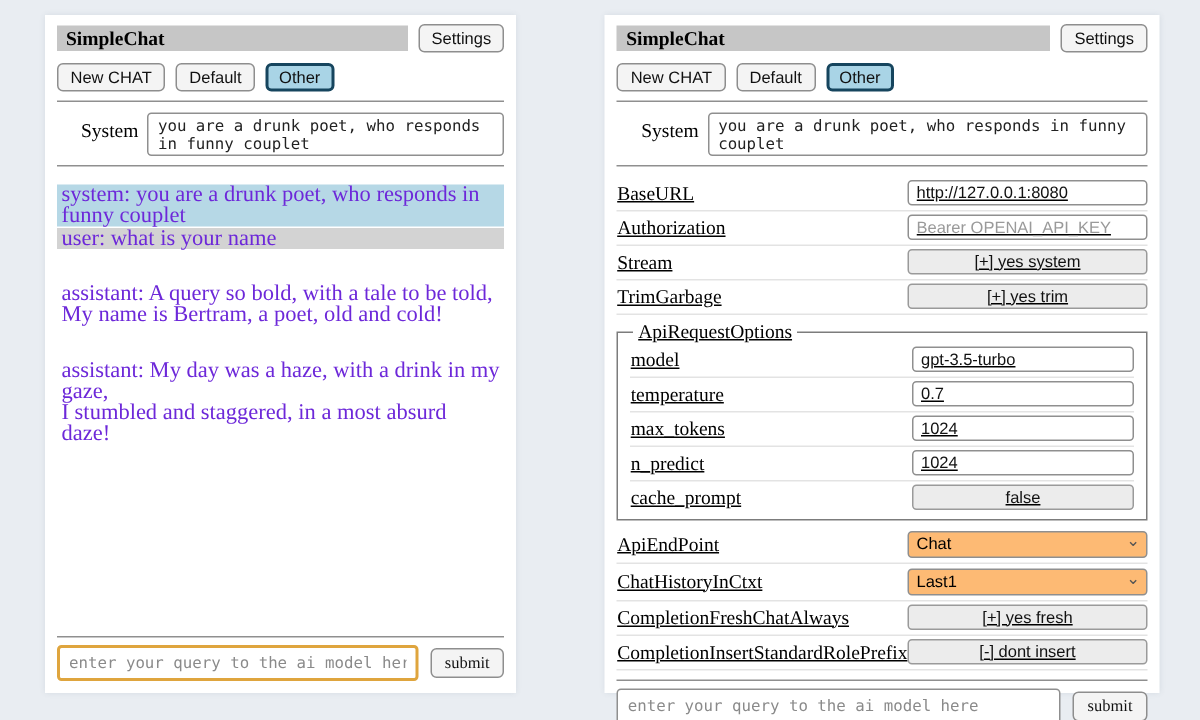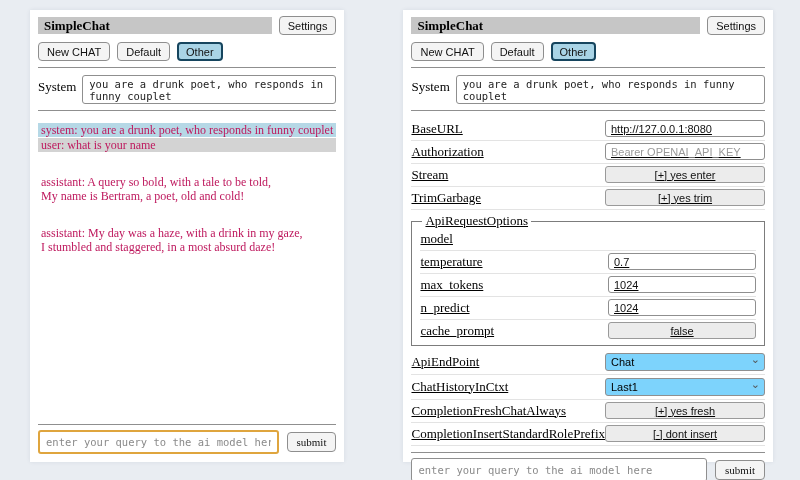--- a/index.html
+++ b/index.html
@@ -55,44 +55,44 @@
     padding: 0 7px;
   }
 
   hr.major {
     border: none;
     border-top: 1px solid #8f8f8f;
     margin: 6px 0 5px 0;
   }
 
   
-  .system-row { display: flex; gap: 6px; align-items: flex-start; margin-top: 2px; }
+  .system-row { display: flex; gap: 6px; align-items: flex-start; margin-top: 2px; margin-left: 16px; }
   .system-row .lbl { font-size: 13px; padding-top: 4px; }
   textarea {
     flex: 1;
     height: 29px;
     resize: none;
     border: 1px solid #8f8f8f;
     border-radius: 3px;
     padding: 2px 6px;
     font-family: "DejaVu Sans Mono", monospace;
     font-size: 10.5px;
     color: #222;
     outline: none;
     overflow: hidden;
   }
 
   
   .messages { margin-top: 7px; }
   .msg {
-    font-size: 12px;
+    font-size: 15px;
     line-height: 14px;
     padding: 0 3px;
     margin-bottom: 1px;
-    color: #be185d;
+    color: #6d28d9;
   }
   .msg.system { background: #b6d8e6; }
   .msg.user { background: #d3d3d3; }
   .msg.assistant { background: transparent; margin-top: 23px; }
 
   .spacer { flex: 1; }
 
   
   .query-row { display: flex; gap: 8px; align-items: center; }
   .query-input {
@@ -139,21 +139,21 @@
     background: #ececec;
     border: 1px solid #9a9a9a;
     border-radius: 3px;
   }
   .sselect-wrap { position: relative; }
   .sselect {
     width: 100%;
     height: 18px;
     font-family: "Liberation Sans", sans-serif;
     font-size: 11px;
-    background: #7dd3fc;
+    background: #fdba74;
     border: 1px solid #8f8f8f;
     border-radius: 3px;
     padding: 0 5px;
     appearance: none;
     -webkit-appearance: none;
     outline: none;
   }
   .chevron {
     position: absolute;
     right: 5px; top: 1px;
@@ -253,33 +253,34 @@
         <input class="sinput" type="text" value="http://127.0.0.1:8080" style="">
       </div>
 
       <div class="srow">
         <span class="slabel">Authorization</span>
         <input class="sinput" type="text" placeholder="Bearer OPENAI_API_KEY" style="">
       </div>
 
       <div class="srow">
         <span class="slabel">Stream</span>
-        <button class="sbtn">[+] yes enter</button>
+        <button class="sbtn">[+] yes system</button>
       </div>
 
       <div class="srow">
         <span class="slabel">TrimGarbage</span>
         <button class="sbtn">[+] yes trim</button>
       </div>
 
       <fieldset class="aro">
         <legend>ApiRequestOptions</legend>
 
         <div class="srow">
           <span class="slabel">model</span>
+          <input class="sinput" type="text" value="gpt-3.5-turbo" style="">
         </div>
 
         <div class="srow">
           <span class="slabel">temperature</span>
           <input class="sinput" type="text" value="0.7" style="">
         </div>
 
         <div class="srow">
           <span class="slabel">max_tokens</span>
           <input class="sinput" type="text" value="1024" style="">

